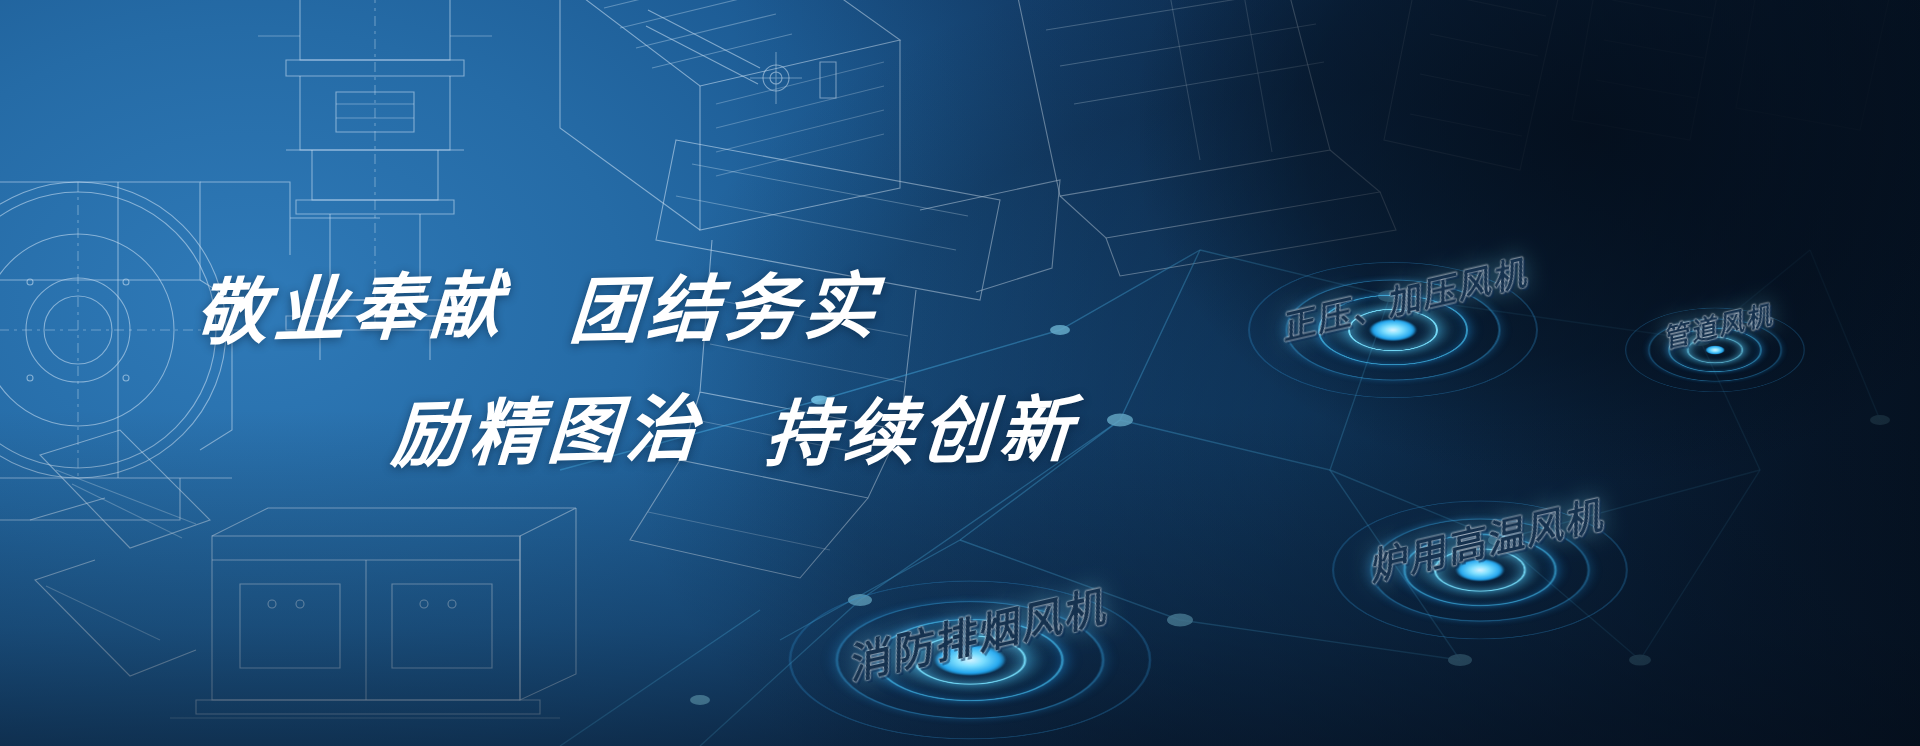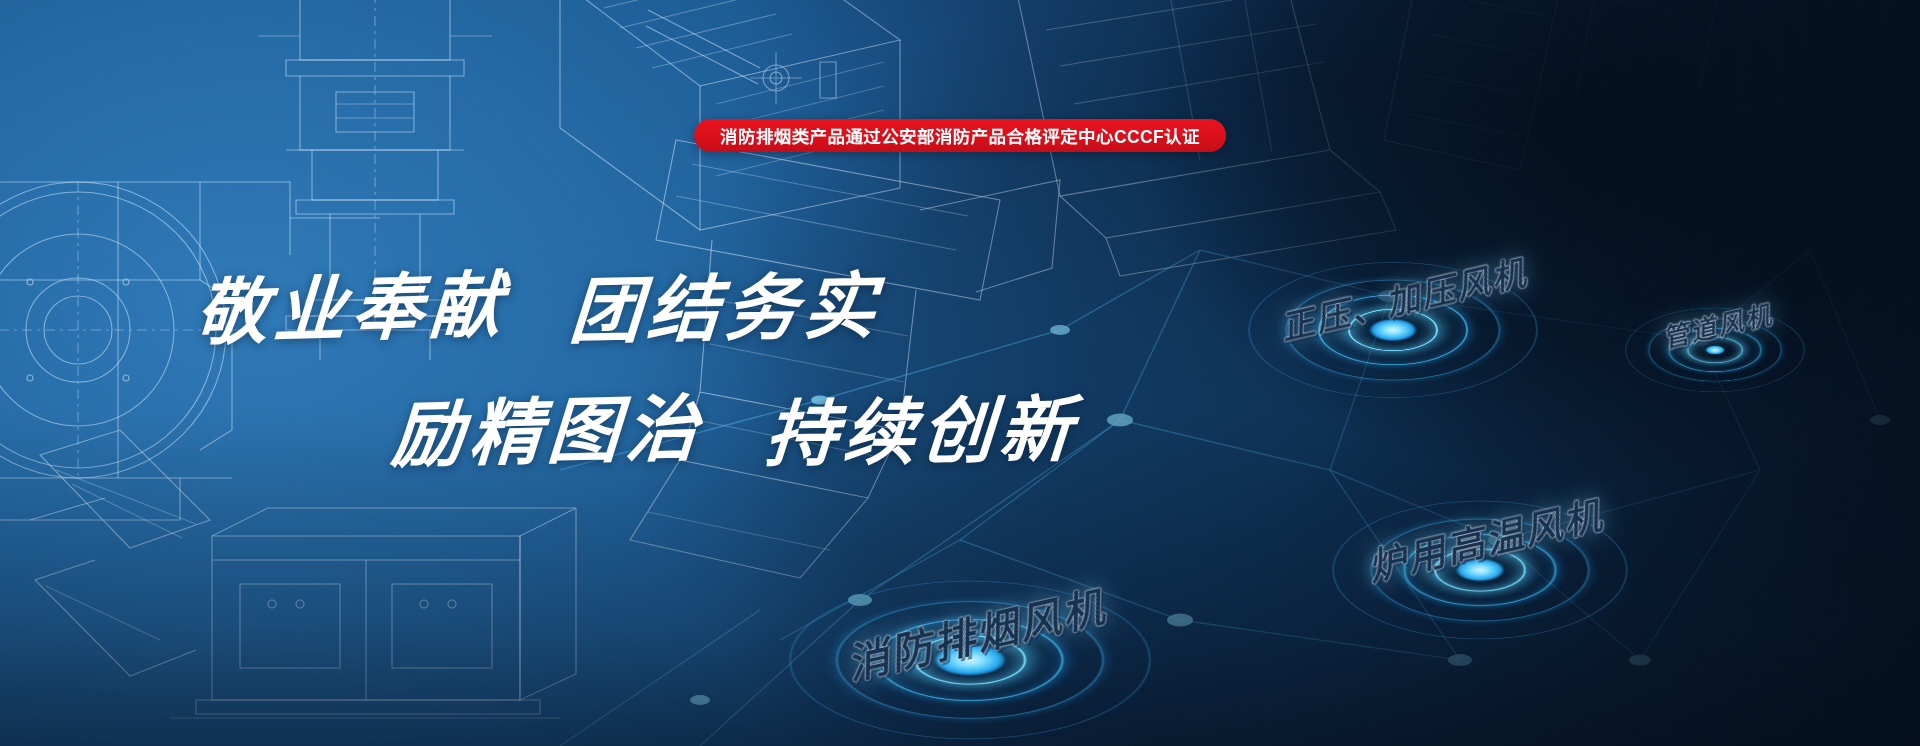--- a/index.html
+++ b/index.html
@@ -294,21 +294,20 @@
         <ellipse cx="1640" cy="660" rx="11" ry="5.5"></ellipse>
         <ellipse cx="700" cy="700" rx="10" ry="5"></ellipse>
       </g>
     </svg>
   </div>
 
   <div class="vig-right"></div>
   <div class="vig-tr"></div>
   <div class="vig-bottom"></div>
 
-  <div class="cert-banner">消防排烟类产品通过公安部消防产品合格评定中心CCCF认证</div>
 
   <div class="slogan">
     <div class="line line1">
       <span class="ph a">敬业奉献</span>
       <span class="gap"></span>
       <span class="ph b">团结务实</span>
     </div>
     <div class="line line2">
       <span class="ph c">励精图治</span>
       <span class="gap"></span>

